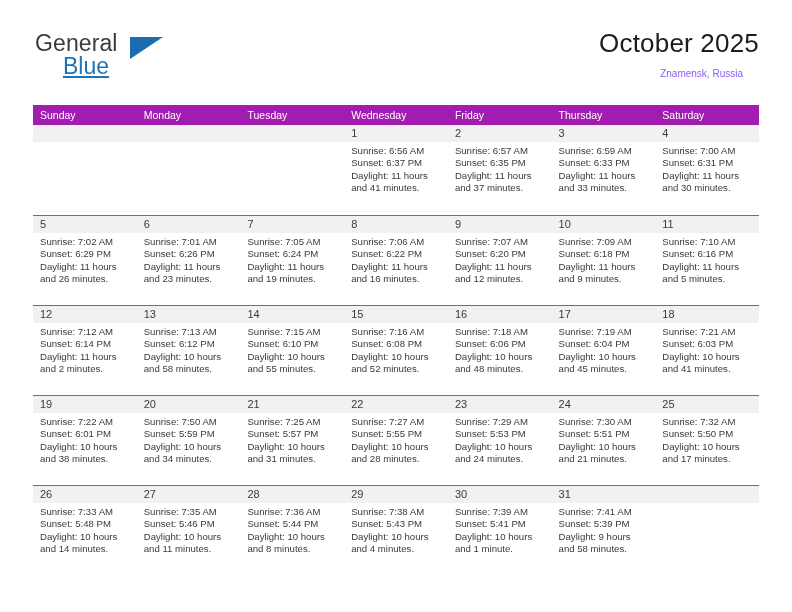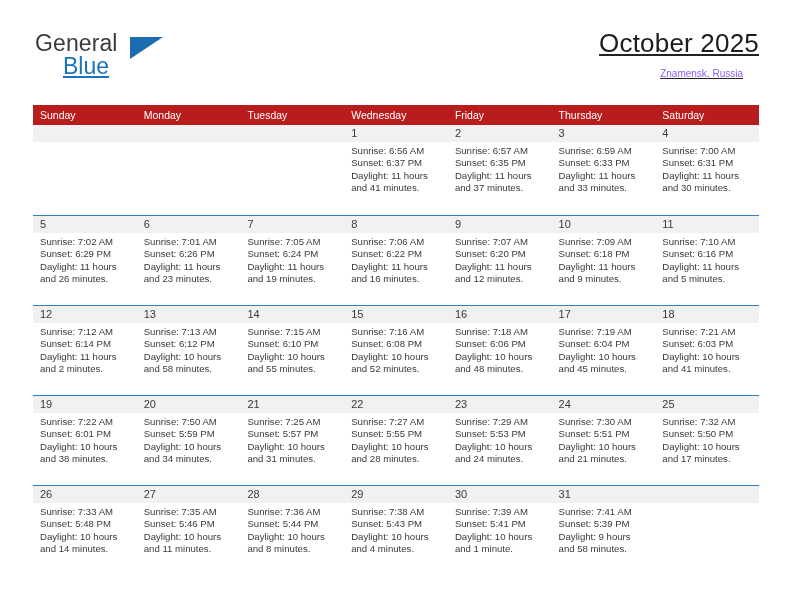--- a/index.html
+++ b/index.html
@@ -63,21 +63,20 @@
     height: 0;
     border-left: 33px solid #1b6cb0;
     border-bottom: 22px solid transparent;
   }
 
   .title-wrap {
     position: absolute;
     right: 0;
     top: 0;
     text-align: right;
-    text-decoration: underline;
   }
   .cal-title {
     font-size: 26px;
     color: #1d1d1d;
     line-height: 30px;
     font-weight: normal;
     margin: 0;
     letter-spacing: 0.2px;
   }
   .cal-subtitle {
@@ -90,21 +89,21 @@
 
   
   .calendar {
     position: absolute;
     left: 33px;
     top: 105px;
     width: 726px;
   }
   .weekhead {
     display: flex;
-    background: #b91c1c;
+    background: #a21caf;
     height: 20px;
   }
   .weekhead .wh {
     flex: 1 1 0;
     color: #ffffff;
     font-size: 10.5px;
     line-height: 20px;
     padding-left: 7px;
     box-sizing: border-box;
     white-space: nowrap;

